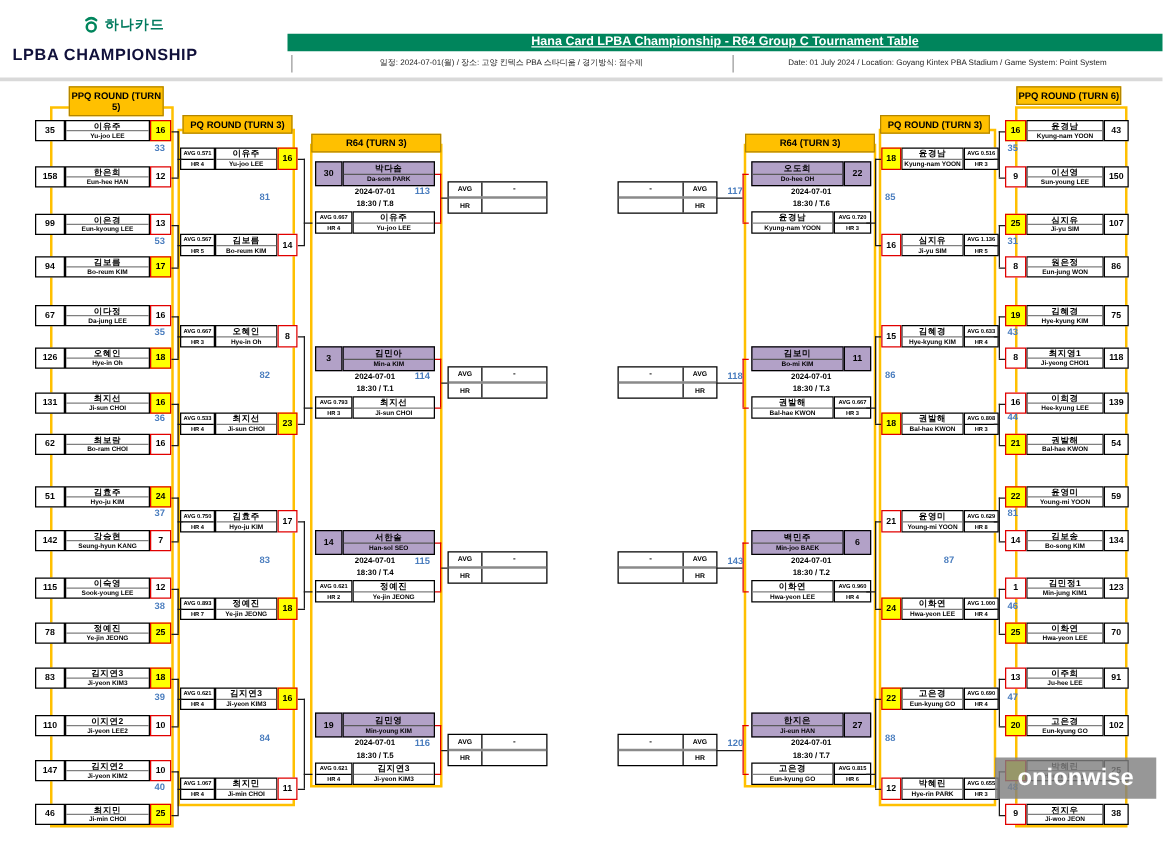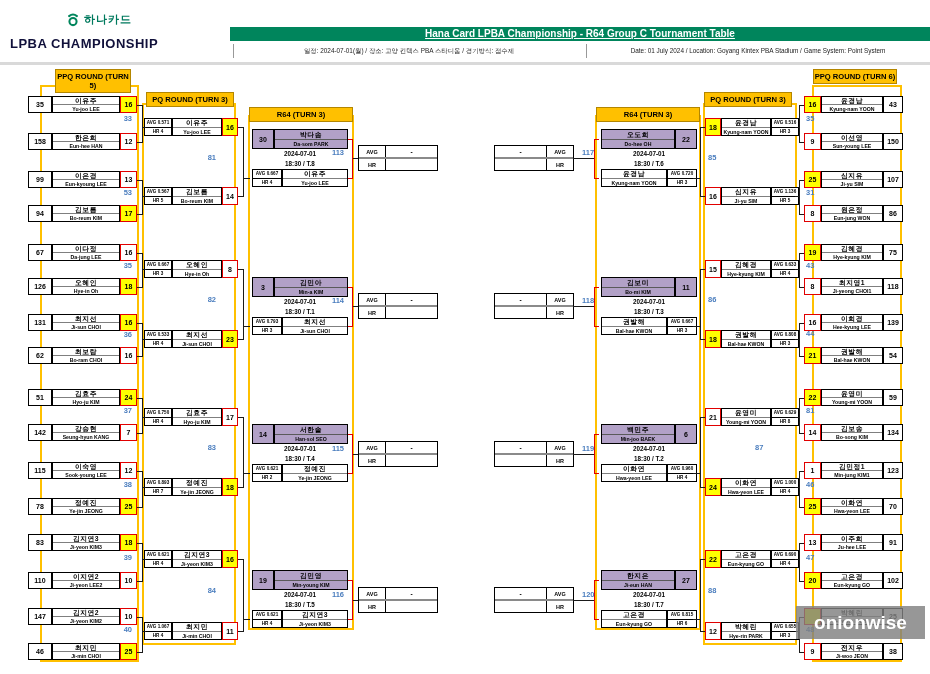--- a/index.html
+++ b/index.html
@@ -447,21 +447,21 @@
       <div class="en">Hwa-yeon LEE</div>
     </div>
     <div class="abs box avgbox" style="left: 667px; top: 464px; width: 30px; height: 18px;">
       <div class="avgrow top">AVG 0.960</div>
       <div class="avgrow">HR 4</div>
     </div>
     <div class="abs rhline" style="left: 594px; top: 434px; width: 5px;"></div>
     <div class="abs rhline" style="left: 594px; top: 473px; width: 5px;"></div>
     <div class="abs rvline" style="left: 594px; top: 434px; height: 39px;"></div>
     <div class="abs hline" style="left: 573px; top: 454px; width: 21px;"></div>
-    <div class="abs mnum tal" style="left: 582px; top: 444px; width: 26px;">119</div>
+    <div class="abs mnum tal" style="left: 582px; top: 444px; width: 26px;">143</div>
     <div class="abs box namebox purple" style="left: 601px; top: 570px; width: 74px; height: 20px;">
       <div class="kr">한지은</div>
       <div class="en">Ji-eun HAN</div>
     </div>
     <div class="abs box seedcell purple" style="left: 675px; top: 570px; width: 22px; height: 20px; border-width: 1.5px;">27</div>
     <div class="abs dateline" style="left: 601px; top: 591px; width: 96px;">2024-07-01</div>
     <div class="abs dateline" style="left: 601px; top: 601px; width: 96px;">18:30 / T.7</div>
     <div class="abs box namebox" style="left: 601px; top: 610px; width: 66px; height: 18px;">
       <div class="kr">고은경</div>
       <div class="en">Eun-kyung GO</div>

